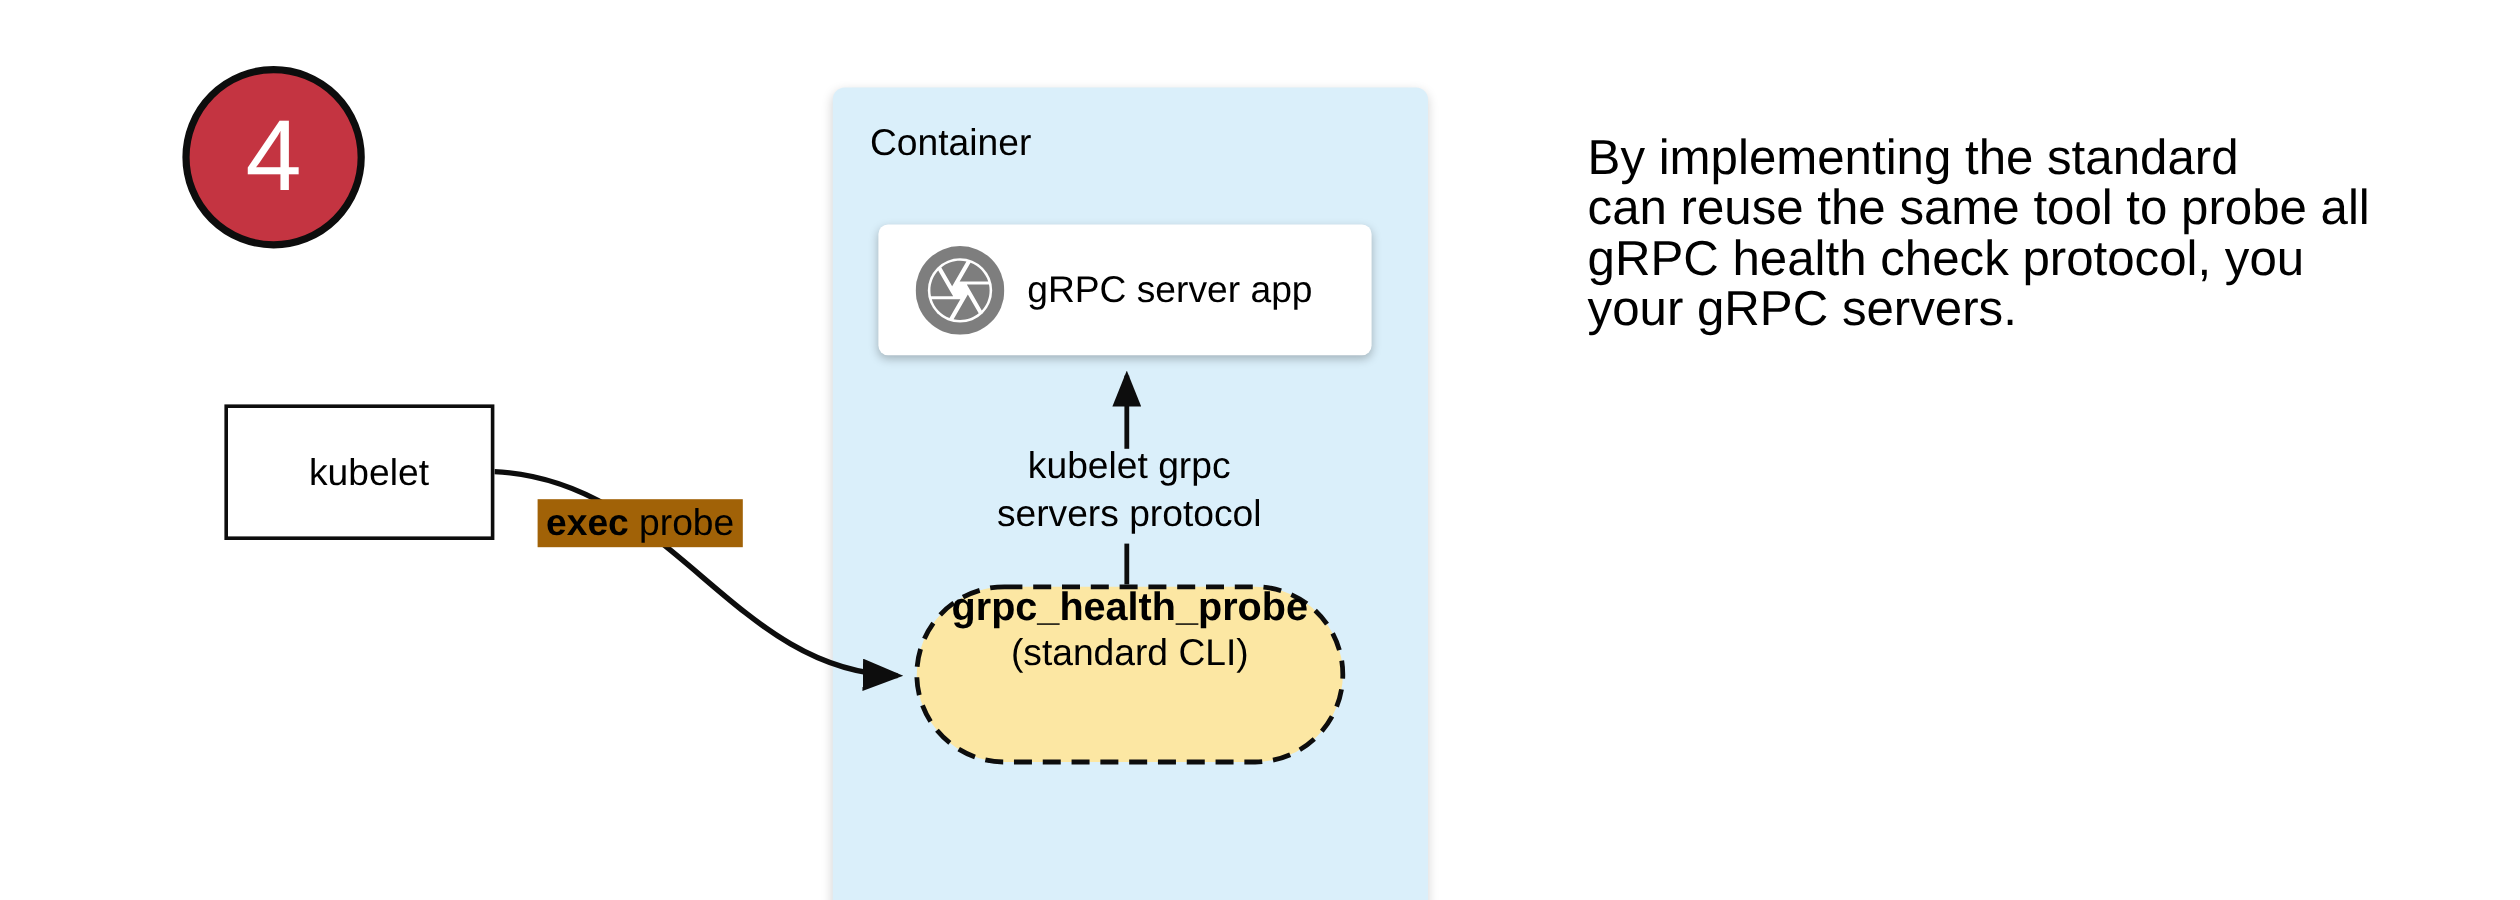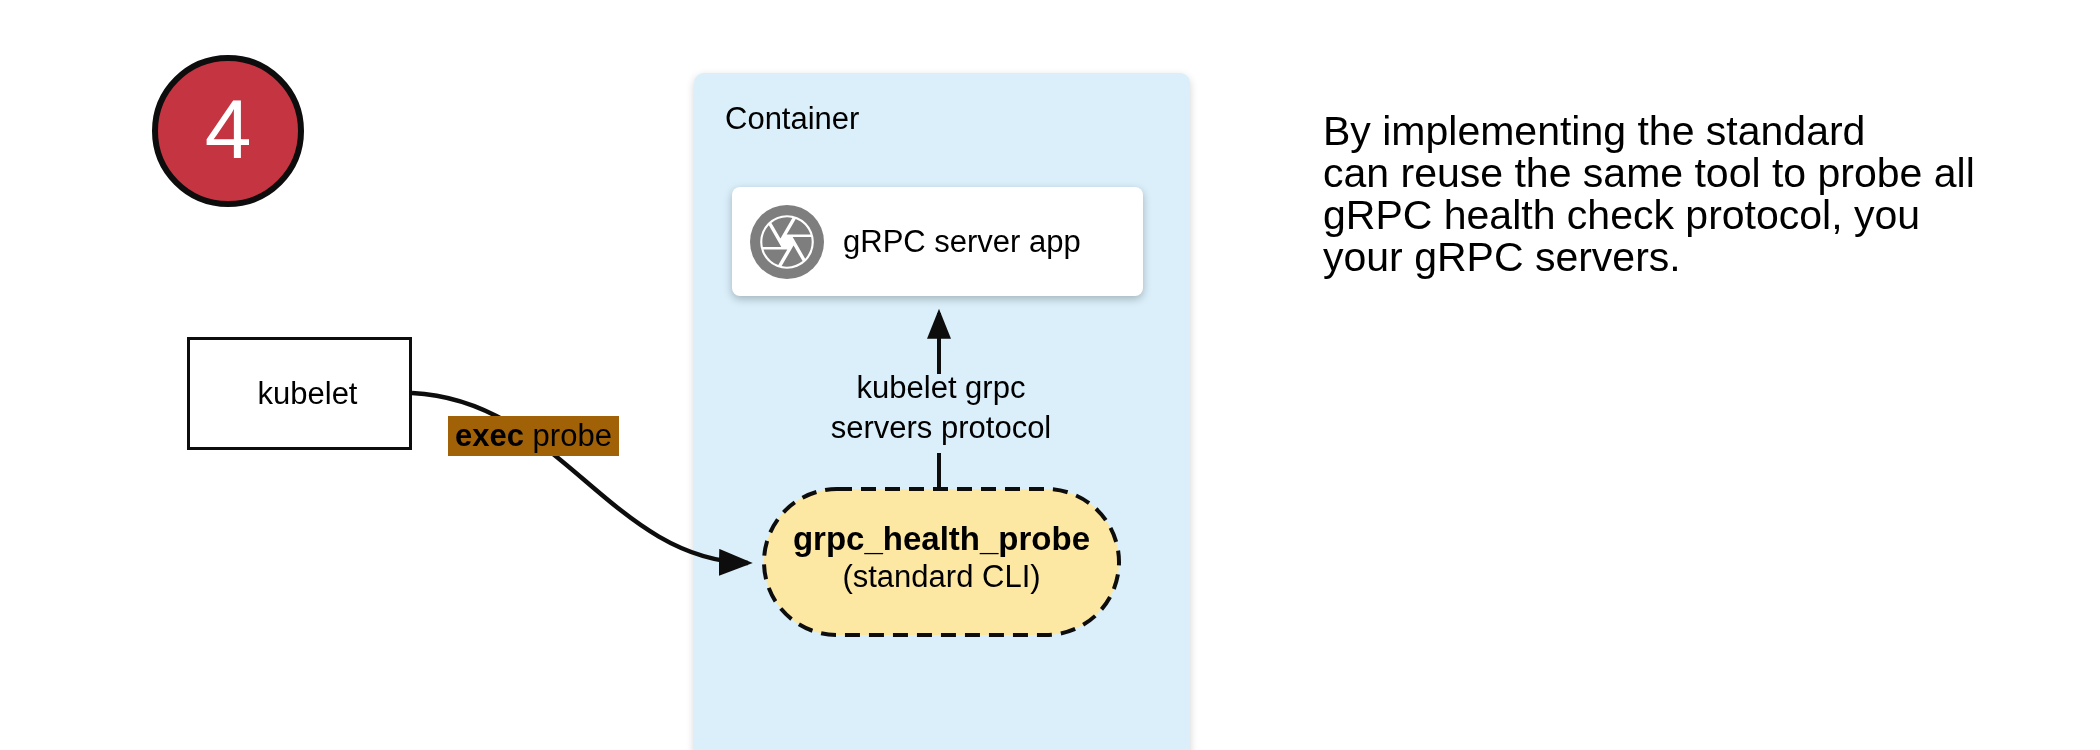--- a/index.html
+++ b/index.html
@@ -23,33 +23,33 @@
     box-shadow:0 3px 9px rgba(0,0,0,0.18);
   }
   .container-title { position:absolute; left:31px; top:28px; font-size:31px; }
 
   
   .server-box {
     position:absolute; left:732px; top:187px; width:411px; height:109px;
     background:#ffffff; border-radius:8px;
     box-shadow:0 3px 8px rgba(0,0,0,0.25);
     display:flex; align-items:center; gap:19px;
-    padding-left:18px; box-sizing:border-box;
+    padding-left:31px; box-sizing:border-box;
   }
   .aperture { width:74px; height:74px; flex:0 0 auto; }
   .server-label { font-size:31px; }
 
   
   .overlay { position:absolute; left:0; top:0; width:2100px; height:750px; }
 
   
   .probe-text {
     position:absolute; left:762px; top:487px; width:359px; height:150px;
     box-sizing:border-box; padding-bottom:8px;
-    display:flex; flex-direction:column; align-items:center; justify-content:center;
+    display:flex; flex-direction:column; align-items:center; justify-content:flex-start;
     text-align:center;
   }
   .probe-title { font-size:33px; font-weight:bold; line-height:38px; }
   .probe-sub   { font-size:31px; line-height:38px; }
 
   
   .protocol-label {
     position:absolute; left:811px; top:368px; width:260px;
     text-align:center; font-size:31px; line-height:40px;
   }

